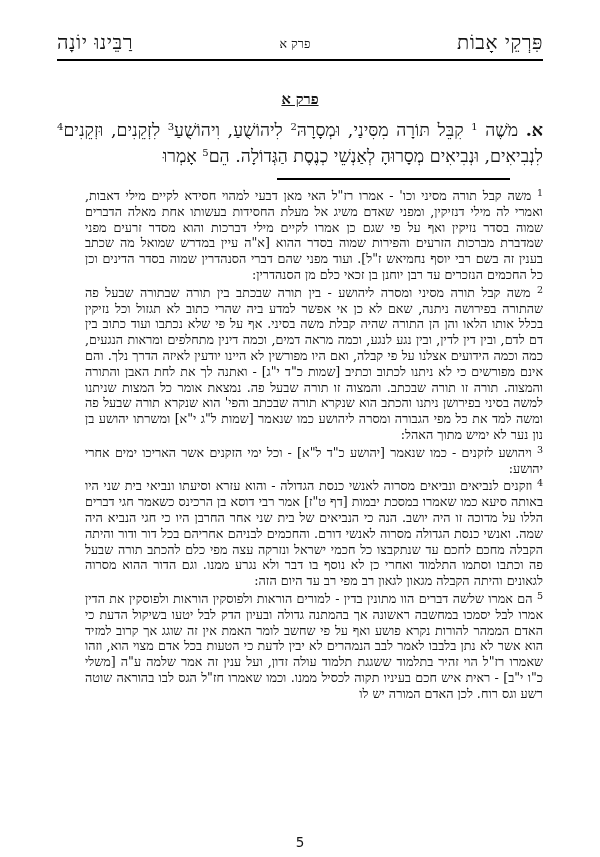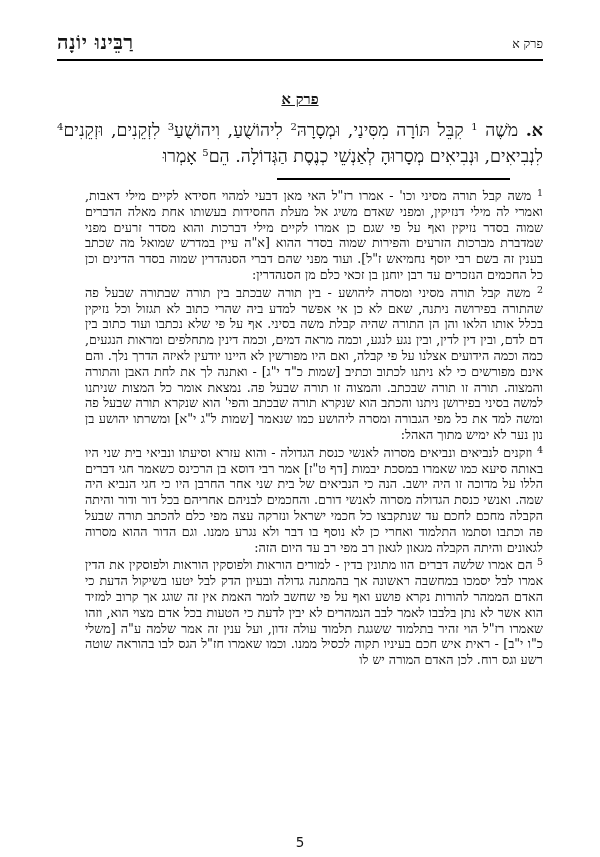--- a/index.html
+++ b/index.html
@@ -12,21 +12,21 @@
   .page {
     width:600px; height:857px;
     padding:30px 57px 0 57px;
     position:relative; direction:rtl;
   }
   
   .hdr {
     display:flex; justify-content:space-between; align-items:flex-end;
     border-bottom:2px solid #000; padding-bottom:5px;
   }
-  .hdr-title { font-size:20px; font-weight:bold; letter-spacing:0.5px; }
+  .hdr-title { font-size:20px; font-weight:normal; letter-spacing:0.5px; }
   .hdr-center { font-size:12.5px; padding-bottom:2px; }
   
   .chapter-heading {
     text-align:center; font-weight:bold; font-size:14.5px;
     text-decoration:underline; margin-top:29px;
   }
   
   .mishnah {
     margin-top:9px; font-size:17.5px; line-height:26px;
     text-align:justify; text-align-last:right;
@@ -59,32 +59,34 @@
     font-family:"DejaVu Sans","Liberation Sans",sans-serif;
     direction:ltr;
   }
 </style>
 </head>
 <body>
 
 <div class="page">
 
   <div class="hdr">
+    <span class="hdr-title">פִּרְקֵי אָבוֹת</span>
     <span class="hdr-center">פרק א</span>
     <span class="hdr-title">רַבֵּינוּ יוֹנָה</span>
   </div>
 
   <div class="chapter-heading">פרק א</div>
 
   <div class="mishnah" id="mishnah"><b>א.</b> מֹשֶׁה <sup class="mref">1</sup> קִבֵּל תּוֹרָה מִסִּינַי, וּמְסָרָהּ<sup class="mref">2</sup> לִיהוֹשֻׁעַ, וִיהוֹשֻׁעַ<sup class="mref">3</sup> לִזְקֵנִים, וּזְקֵנִים<sup class="mref">4</sup> לִנְבִיאִים, וּנְבִיאִים מְסָרוּהָ לְאַנְשֵׁי כְנֶסֶת הַגְּדוֹלָה. הֵם<sup class="mref">5</sup> אָמְרוּ</div>
 
   <div class="fn-divider"></div>
 
   <div class="footnotes" id="footnotes">
       <p class="footnote"><sup class="fnum">1</sup> משה קבל תורה מסיני וכו' - אמרו רז"ל האי מאן דבעי למהוי חסידא לקיים מילי דאבות, ואמרי לה מילי דנזיקין, ומפני שאדם משיג אל מעלת החסידות בעשותו אחת מאלה הדברים שמוה בסדר נזיקין ואף על פי שגם כן אמרו לקיים מילי דברכות והוא מסדר זרעים מפני שמדברת מברכות הזרעים והפירות שמוה בסדר ההוא [א"ה עיין במדרש שמואל מה שכתב בענין זה בשם רבי יוסף נחמיאש ז"ל]. ועוד מפני שהם דברי הסנהדרין שמוה בסדר הדינים וכן כל החכמים הנזכרים עד רבן יוחנן בן זכאי כלם מן הסנהדרין:</p>
       <p class="footnote"><sup class="fnum">2</sup> משה קבל תורה מסיני ומסרה ליהושע - בין תורה שבכתב בין תורה שבתורה שבעל פה שהתורה בפירושה ניתנה, שאם לא כן אי אפשר למדע ביה שהרי כתוב לא תגזול וכל נזיקין בכלל אותו הלאו והן הן התורה שהיה קבלת משה בסיני. אף על פי שלא נכתבו ועוד כתוב בין דם לדם, ובין דין לדין, ובין נגע לנגע, וכמה מראה דמים, וכמה דינין מתחלפים ומראות הנגעים, כמה וכמה הידועים אצלנו על פי קבלה, ואם היו מפורשין לא היינו יודעין לאיזה הדרך נלך. והם אינם מפורשים כי לא ניתנו לכתוב וכתיב [שמות כ"ד י"ג] - ואתנה לך את לחת האבן והתורה והמצוה. תורה זו תורה שבכתב. והמצוה זו תורה שבעל פה. נמצאת אומר כל המצות שניתנו למשה בסיני בפירושן ניתנו והכתב הוא שנקרא תורה שבכתב והפי' הוא שנקרא תורה שבעל פה ומשה למד את כל מפי הגבורה ומסרה ליהושע כמו שנאמר [שמות ל"ג י"א] ומשרתו יהושע בן נון נער לא ימיש מתוך האהל:</p>
+      <p class="footnote"><sup class="fnum">3</sup> ויהושע לזקנים - כמו שנאמר [יהושע כ"ד ל"א] - וכל ימי הזקנים אשר האריכו ימים אחרי יהושע:</p>
       <p class="footnote"><sup class="fnum">4</sup> וזקנים לנביאים ונביאים מסרוה לאנשי כנסת הגדולה - והוא עזרא וסיעתו ונביאי בית שני היו באותה סיעא כמו שאמרו במסכת יבמות [דף ט"ז] אמר רבי דוסא בן הרכינס כשאמר חגי דברים הללו על מדוכה זו היה יושב. הנה כי הנביאים של בית שני אחר החרבן היו כי חגי הנביא היה שמה. ואנשי כנסת הגדולה מסרוה לאנשי דורם. והחכמים לבניהם אחריהם בכל דור ודור והיתה הקבלה מחכם לחכם עד שנתקבצו כל חכמי ישראל ונזרקה עצה מפי כלם להכתב תורה שבעל פה וכתבו וסתמו התלמוד ואחרי כן לא נוסף בו דבר ולא נגרע ממנו. וגם הדור ההוא מסרוה לגאונים והיתה הקבלה מגאון לגאון רב מפי רב עד היום הזה:</p>
       <p class="footnote"><sup class="fnum">5</sup> הם אמרו שלשה דברים הוו מתונין בדין - למורים הוראות ולפוסקין הוראות ולפוסקין את הדין אמרו לבל יסמכו במחשבה ראשונה אך בהמתנה גדולה ובעיון הדק לבל יטעו בשיקול הדעת כי האדם הממהר להורות נקרא פושע ואף על פי שחשב לומר האמת אין זה שוגג אך קרוב למזיד הוא אשר לא נתן בלבבו לאמר לבב הנמהרים לא יבין לדעת כי הטעות בכל אדם מצוי הוא, וזהו שאמרו רז"ל הוי זהיר בתלמוד ששגגת תלמוד עולה זדון, ועל ענין זה אמר שלמה ע"ה [משלי כ"ו י"ב] - ראית איש חכם בעיניו תקוה לכסיל ממנו. וכמו שאמרו חז"ל הגס לבו בהוראה שוטה רשע וגס רוח. לכן האדם המורה יש לו</p>
     </div>
 
   <div class="page-number">5</div>
 
 </div>
 
 </body></html>

